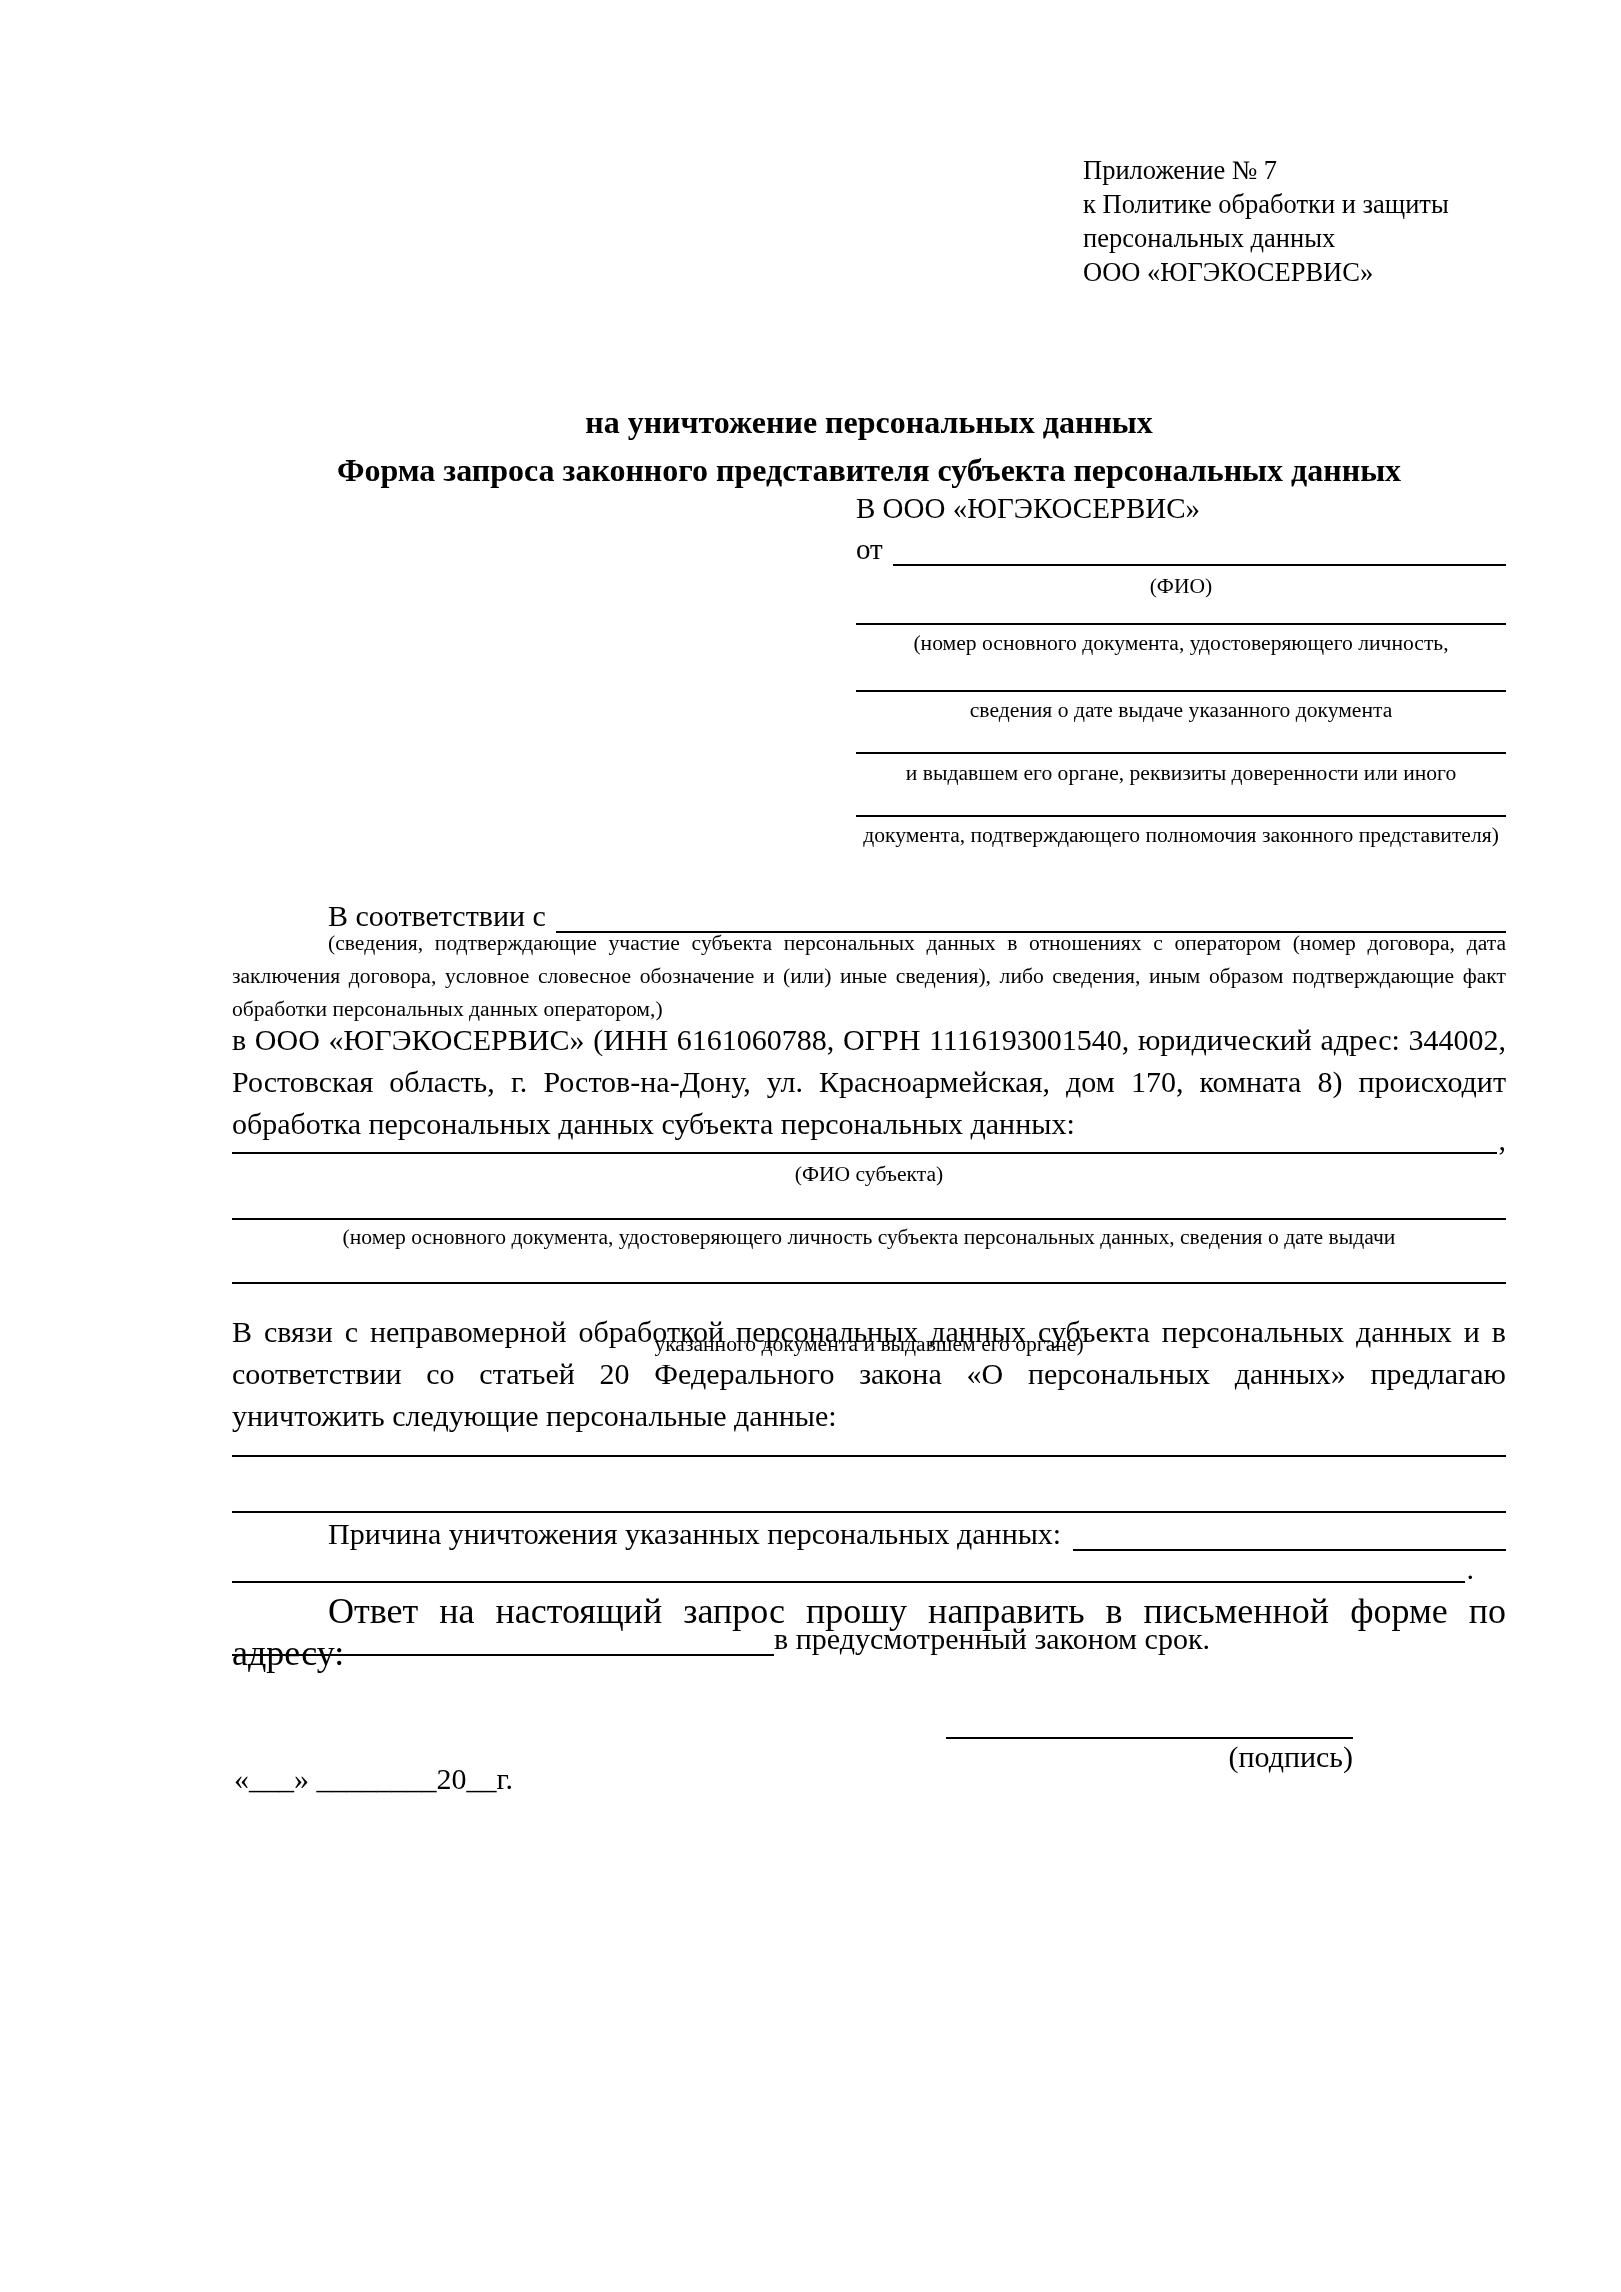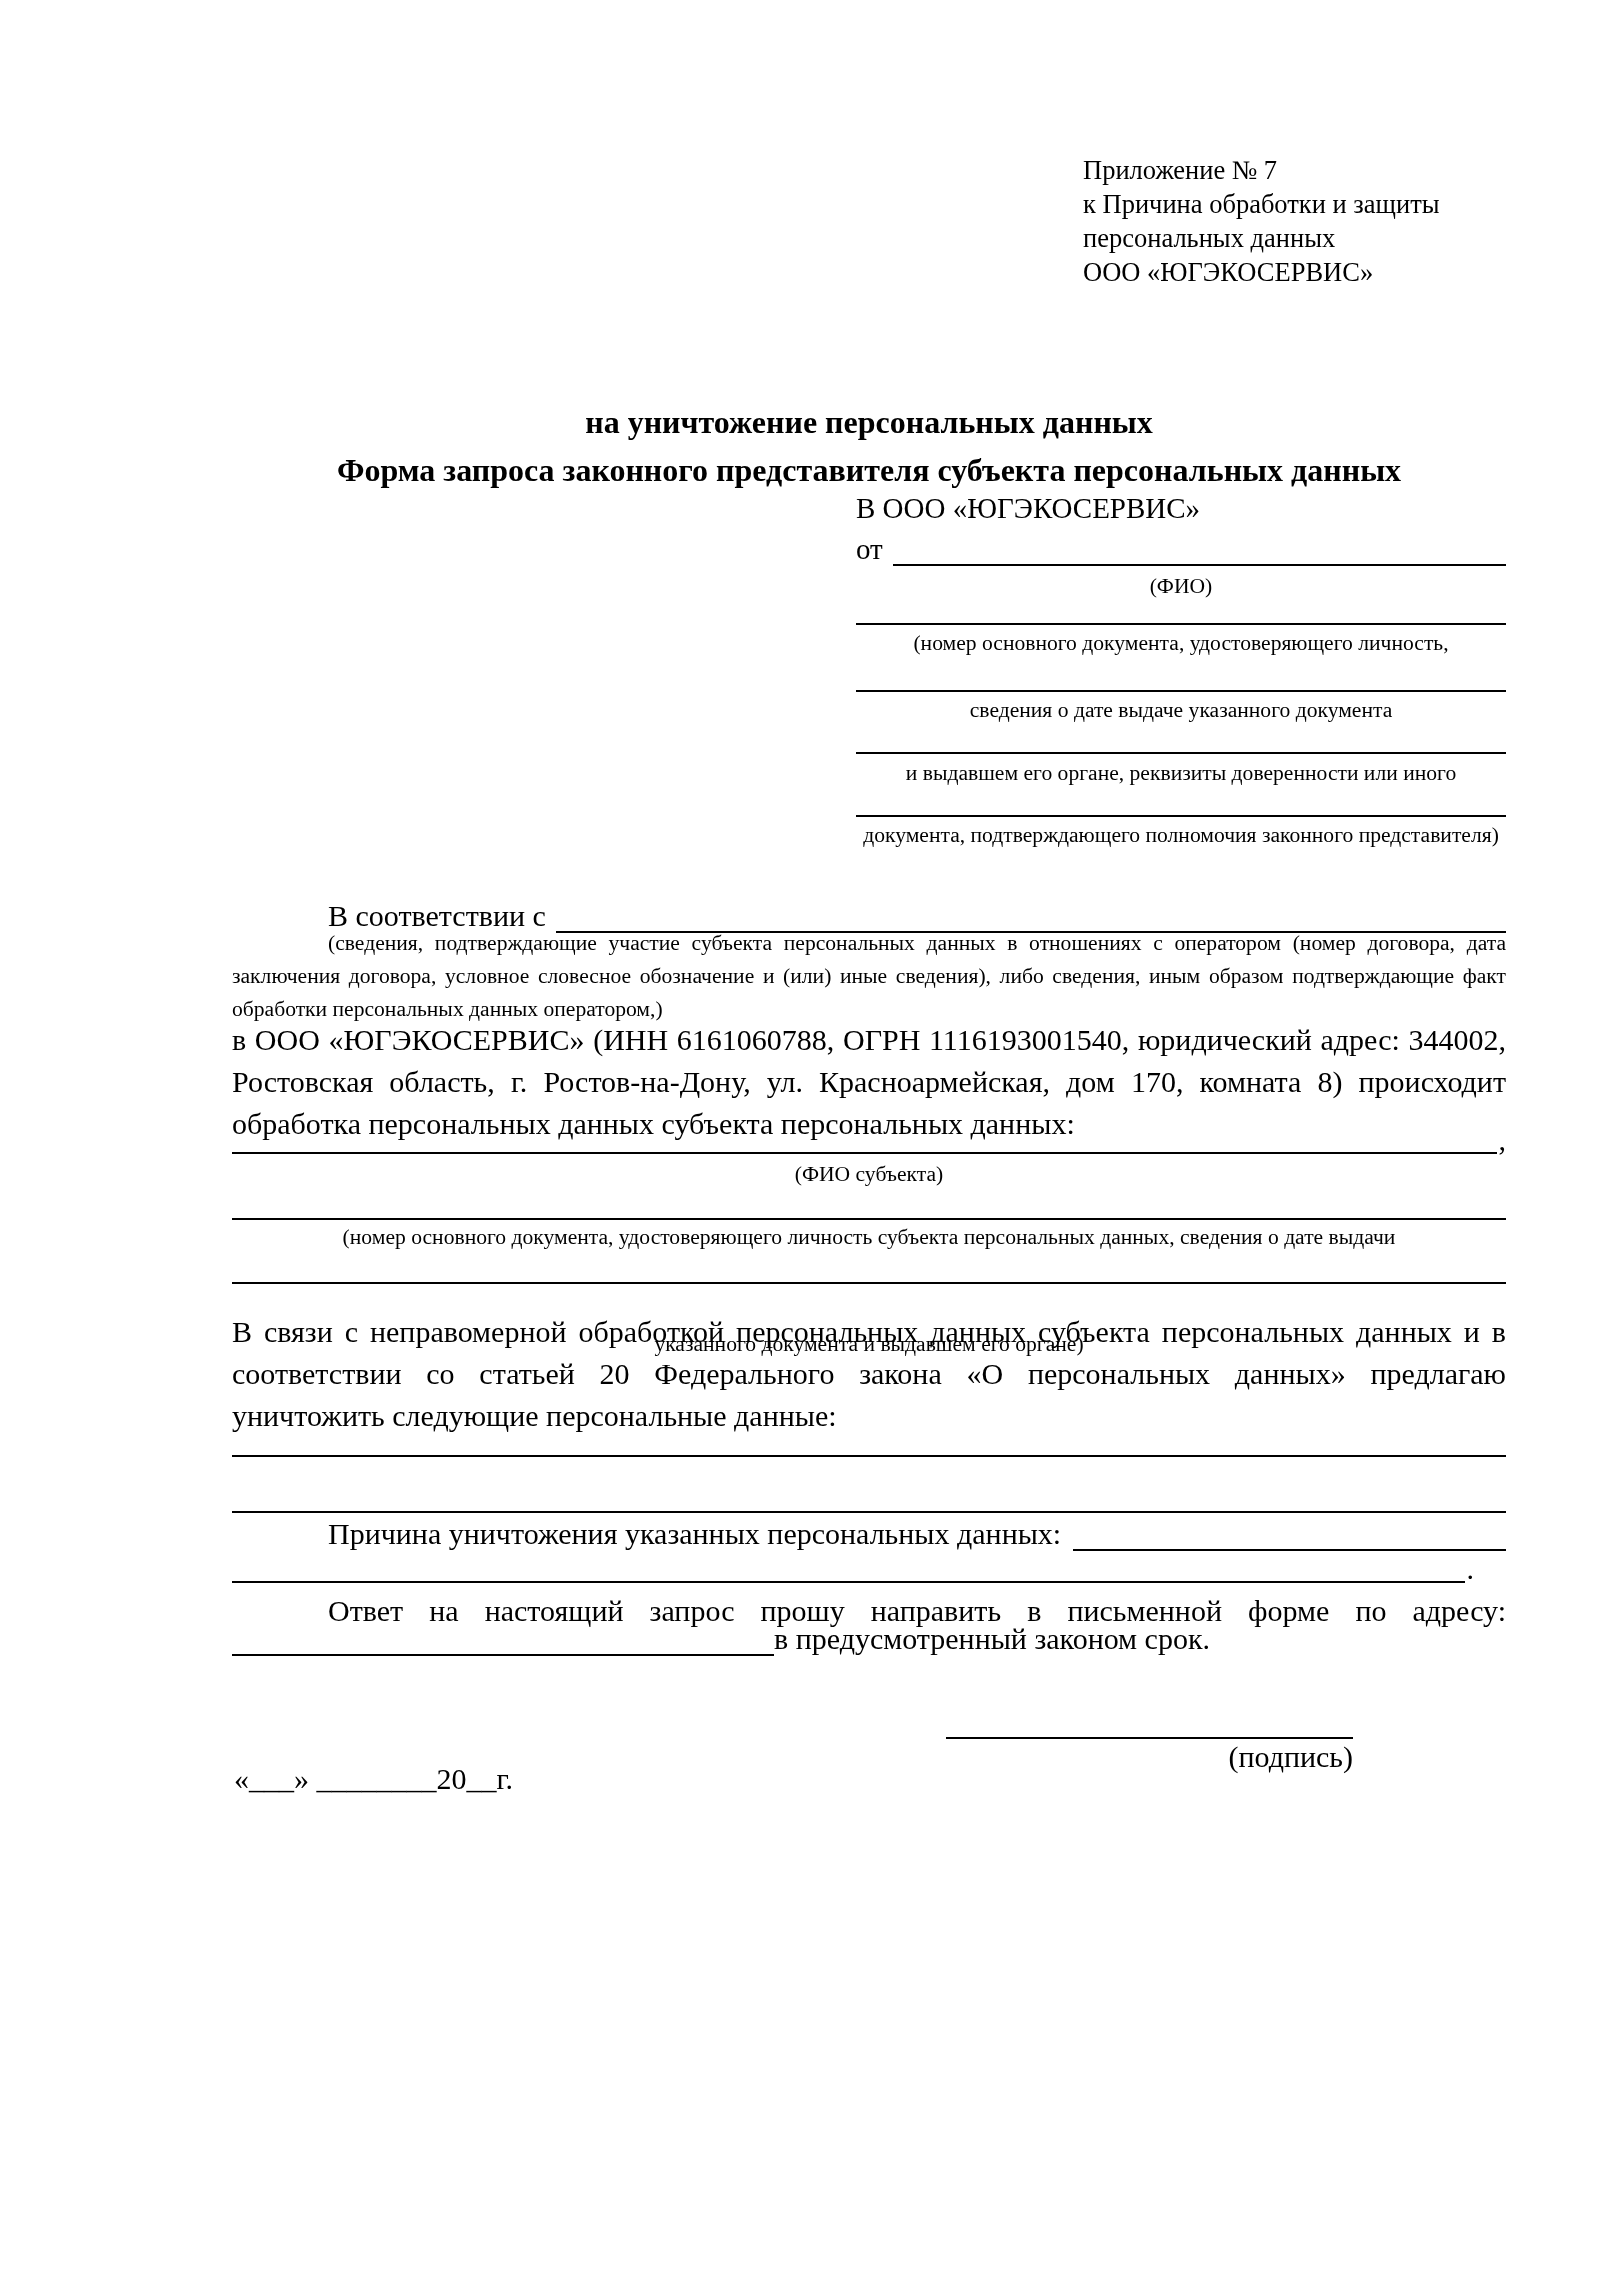--- a/index.html
+++ b/index.html
@@ -29,36 +29,36 @@
   .para{left:232px;width:1274px;text-align:justify;}
   .para-sm{font-size:21.6px;line-height:33px;text-indent:96px;}
   .para-md{font-size:30px;line-height:42px;}
   .accordance-row{left:232px;right:115px;top:894px;height:39px;font-size:30px;}
   .accordance-label{padding-left:96px;padding-right:9.8px;line-height:35px;white-space:nowrap;}
   .tail-text{line-height:35px;white-space:nowrap;}
   .suffix{line-height:29px;padding-left:2px;}
   .reason-row{left:232px;right:115px;top:1514px;height:37px;font-size:30px;}
   .reason-label{padding-left:96px;padding-right:11.8px;line-height:35px;white-space:nowrap;}
   .period-row{left:232px;right:147px;top:1546px;height:37px;font-size:30px;}
-  .reply-sentence{left:232px;width:1274px;top:1590px;font-size:30px;line-height:42px;text-align:justify;text-align-last:justify;text-indent:96px;}
+  .reply-sentence{left:232px;width:1274px;top:1590px;font-size:36px;line-height:42px;text-align:justify;text-align-last:justify;text-indent:96px;}
   .reply-tail-row{left:232px;top:1619px;height:37px;font-size:30px;}
   .reply-tail-line{width:542px;}
   .footer-date{left:234px;top:1762px;font-size:30px;}
   .sign-row{left:946px;top:1737px;height:63px;font-size:30px;flex-direction:column;}
   .sign-line{width:407px;}
   .sign-caption{line-height:35px;white-space:nowrap;}
 </style>
 </head>
 <body>
 
 <div class="page">
 
   <div class="abs header-block">
     <div>Приложение № 7</div>
-    <div>к Причина обработки и защиты</div>
+    <div>к Политике обработки и защиты</div>
     <div>персональных данных</div>
     <div>ООО «ЮГЭКОСЕРВИС»</div>
   </div>
 
   <div class="abs doc-title">
     <div>на уничтожение персональных данных</div>
     <div>Форма запроса законного представителя субъекта персональных данных</div>
   </div>
 
   <div class="abs addr-org">В ООО «ЮГЭКОСЕРВИС»</div>

